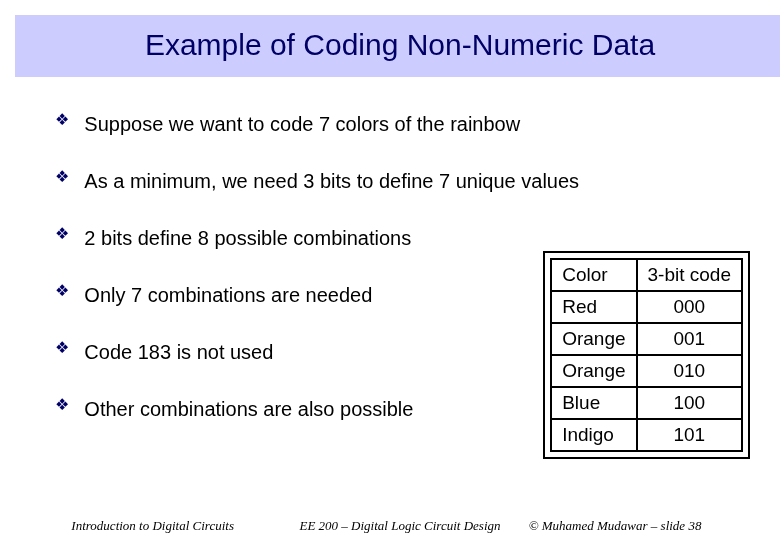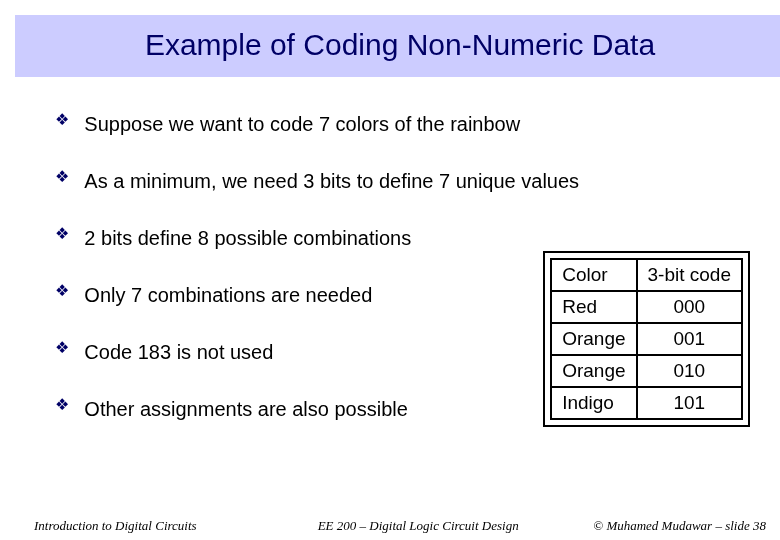--- a/index.html
+++ b/index.html
@@ -76,23 +76,23 @@
     right: 0;
     display: flex;
     justify-content: space-between;
     align-items: flex-end;
     padding: 0 14px;
     font-style: italic;
     font-size: 13px;
     font-family: Georgia, "Times New Roman", serif;
     color: #000;
   }
-  .footer .center { text-align: right; flex: 1; }
-  .footer .left { text-align: left; flex: 1; }
-  .footer .right { text-align: right; flex: 1; }
+  .footer .center { text-align: center; flex: 1; }
+  .footer .left { text-align: center; flex: 1; }
+  .footer .right { flex: 1; }
 </style>
 </head>
 <body>
 
 <div class="title-bar">
   <h1>Example of Coding Non-Numeric Data</h1>
 </div>
 
 <div class="content">
 
@@ -116,21 +116,21 @@
     <span class="bullet-text">Only 7 combinations are needed</span>
   </div>
 
   <div class="bullet-line left-col">
     <span class="bullet-icon">❖</span>
     <span class="bullet-text">Code 183 is not used</span>
   </div>
 
   <div class="bullet-line left-col">
     <span class="bullet-icon">❖</span>
-    <span class="bullet-text">Other assignments are also possible</span>
+    <span class="bullet-text">Other combinations are also possible</span>
   </div>
 
   <div class="table-wrap">
     <table>
       <tbody>
           <tr>
         <th>Color</th>
         <th class="code-col">3-bit code</th>
       </tr>
       <tr>
@@ -139,20 +139,24 @@
       </tr>
       <tr>
         <td>Orange</td>
         <td class="code-col">001</td>
       </tr>
       <tr>
         <td>Orange</td>
         <td class="code-col">010</td>
       </tr>
       <tr>
+        <td>Blue</td>
+        <td class="code-col">100</td>
+      </tr>
+      <tr>
         <td>Indigo</td>
         <td class="code-col">101</td>
       </tr>
     </tbody>
       </table>
   </div>
 
 </div>
 
 <div class="footer">

